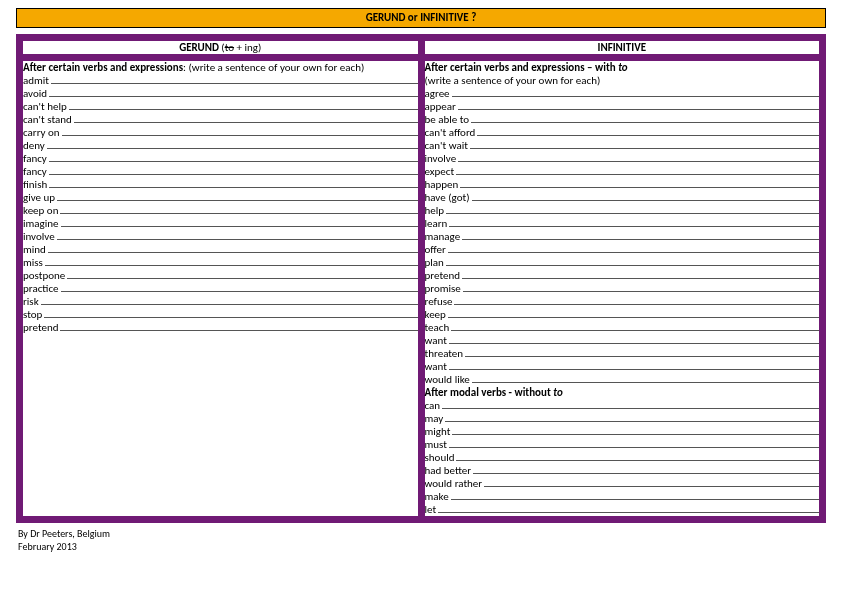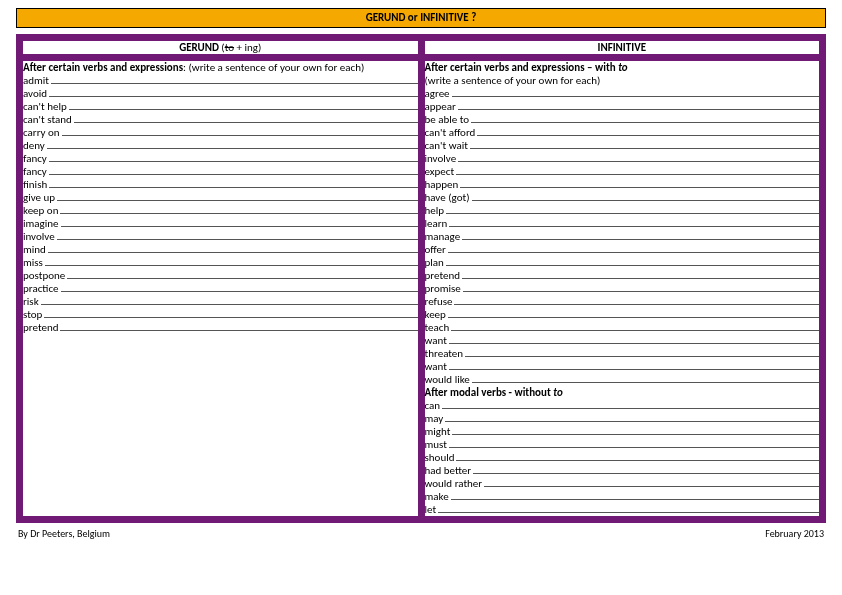--- a/index.html
+++ b/index.html
@@ -58,20 +58,21 @@
     flex: 1 1 auto;
     border-bottom: 1px solid #555;
     height: 10px;
     margin-bottom: 1px;
   }
   .footer {
     display: flex;
     justify-content: space-between;
     font-size: 10px;
     padding: 4px 2px 0 2px;
+    flex-direction: column;
   }
   .strike { text-decoration: line-through; }
   .ital { font-style: italic; }
 </style>
 </head>
 <body>
 
 <div class="title-bar">GERUND or INFINITIVE ?</div>
 
 <table class="main">

